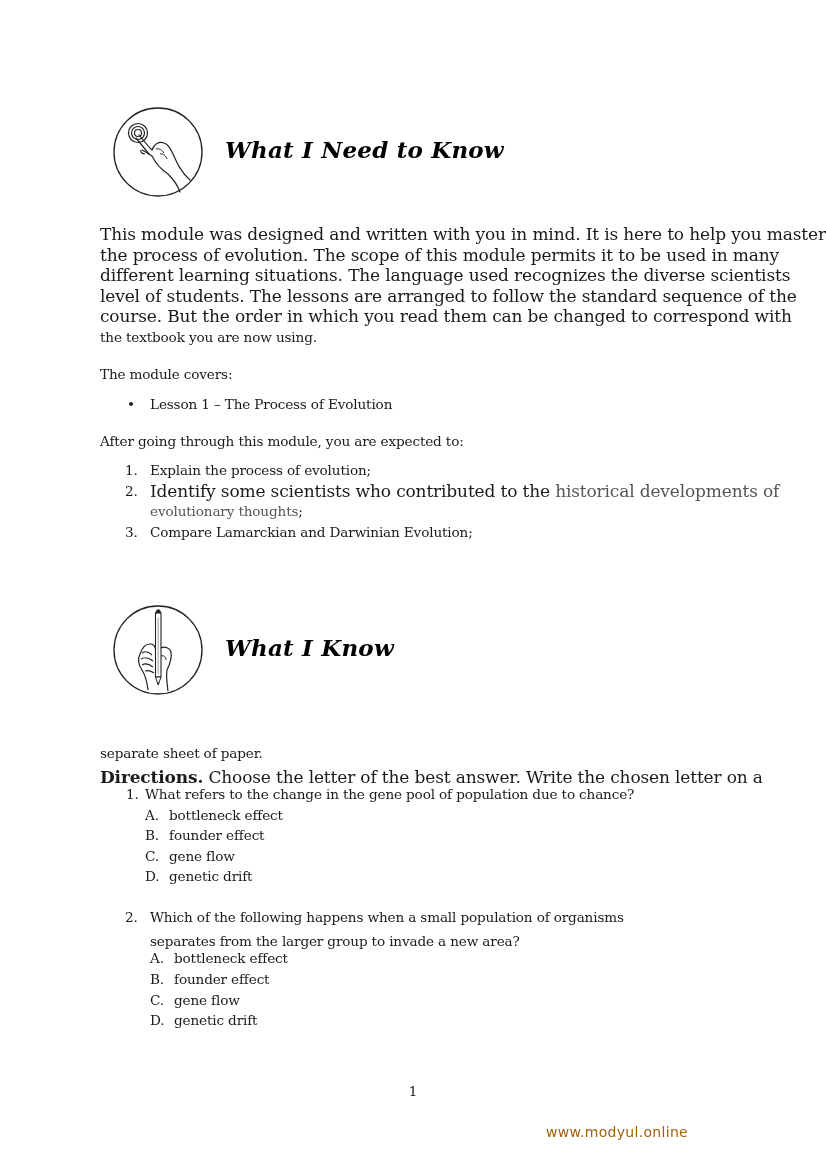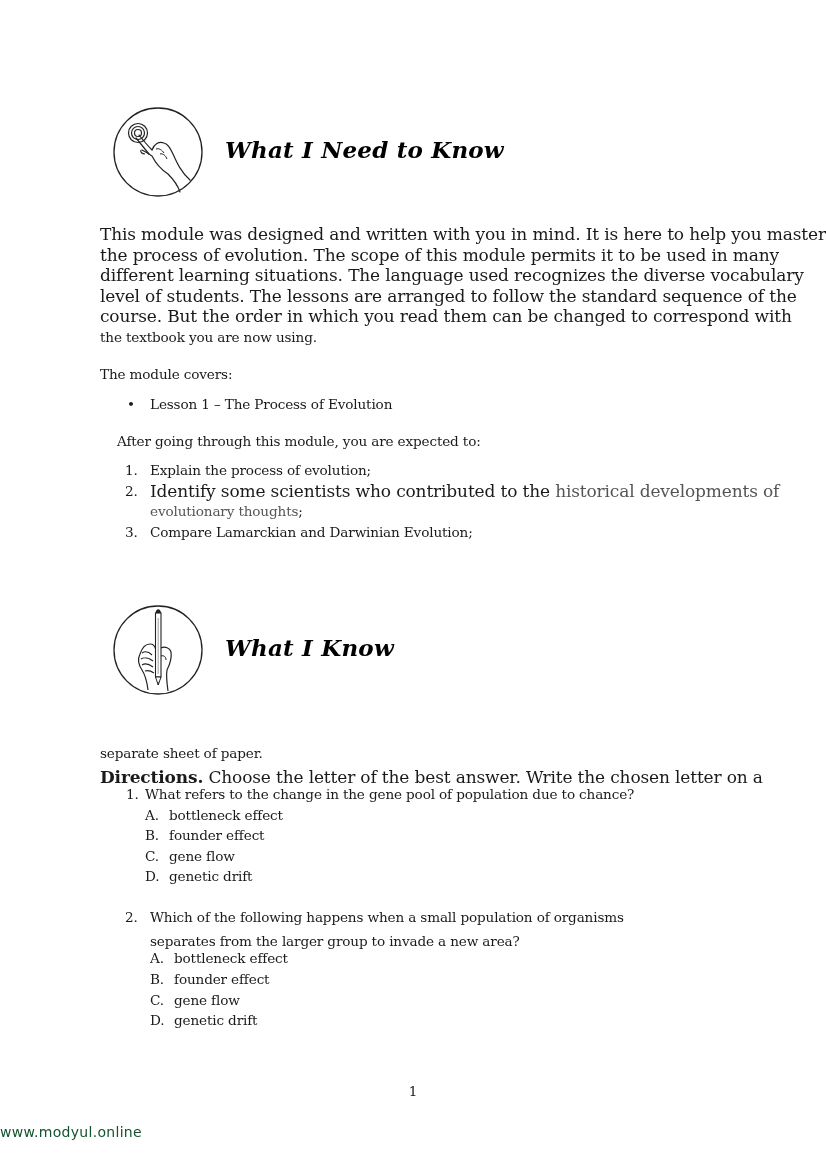--- a/index.html
+++ b/index.html
@@ -58,24 +58,24 @@
       width: 826px;
       top: 1083px;
       text-align: center;
       font-size: 13.6px;
     }
     .watermark {
       position: absolute;
       left: 0;
       width: 688px;
       top: 1124px;
-      text-align: left;
+      text-align: right;
       font-family: "DejaVu Sans", "Liberation Sans", sans-serif;
       font-size: 14px;
-      color: #14532d;
+      color: #a16207;
       letter-spacing: 0.3px;
     }
   </style>
 </head>
 <body>
 
 <div class="section-icon" style="left:112px; top:106px;">
   <svg viewBox="0 0 92 92" xmlns="http://www.w3.org/2000/svg">
     <circle cx="46" cy="46" r="44" fill="none" stroke="#222" stroke-width="1.3"></circle>
 
@@ -89,34 +89,34 @@
     <path d="M29 44 C 28 46, 30 48, 33 48" fill="none" stroke="#222" stroke-width="1.1"></path>
     <path d="M44 43 C 47 42, 50 44, 52 47" fill="none" stroke="#222" stroke-width="1"></path>
     <path d="M48 48 C 51 47, 54 50, 55 53" fill="none" stroke="#222" stroke-width="1"></path>
   </svg>
 </div>
 <div class="section-title" style="left:225px; top:136px;text-align:center;">What I Need to Know</div>
 
 <div>
   <div class="justify-line" style="left:100px; top:224px; width:627px;">This module was designed and written with you in mind. It is here to help you master</div>
   <div class="justify-line" style="left:100px; top:245px; width:627px;">the process of evolution. The scope of this module permits it to be used in many</div>
-  <div class="justify-line" style="left:100px; top:265px; width:627px;">different learning situations. The language used recognizes the diverse vocabulary</div>
+  <div class="justify-line" style="left:100px; top:265px; width:627px;">different learning situations. The language used recognizes the diverse scientists</div>
   <div class="justify-line" style="left:100px; top:286px; width:627px;">level of students. The lessons are arranged to follow the standard sequence of the</div>
   <div class="justify-line" style="left:100px; top:306px; width:627px;">course. But the order in which you read them can be changed to correspond with</div>
   <div class="line" style="left:100px; top:327px;">the textbook you are now using.</div>
 </div>
 
 <div class="line" style="left:100px; top:364px;">The module covers:</div>
 
 <div>
   <div class="line" style="left:127px; top:394px;">•</div>
   <div class="line" style="left:150px; top:394px;">Lesson 1 – The Process of Evolution</div>
 </div>
 
-<div class="line" style="left:100px; top:431px;margin-left:17px;">After going through this module, you are expected to:</div>
+<div class="line" style="left:100px; top:431px;">After going through this module, you are expected to:</div>
 
 <div>
   <div class="line" style="left:125px; top:460px;">1.</div>
   <div class="line" style="left:150px; top:460px;">Explain the process of evolution;</div>
 
   <div class="line" style="left:125px; top:481px;">2.</div>
   <div class="justify-line" style="left:150px; top:481px; width:577px;">
     <span>Identify some scientists who contributed to the</span>
     <span class="muted">historical developments of</span>
   </div>

